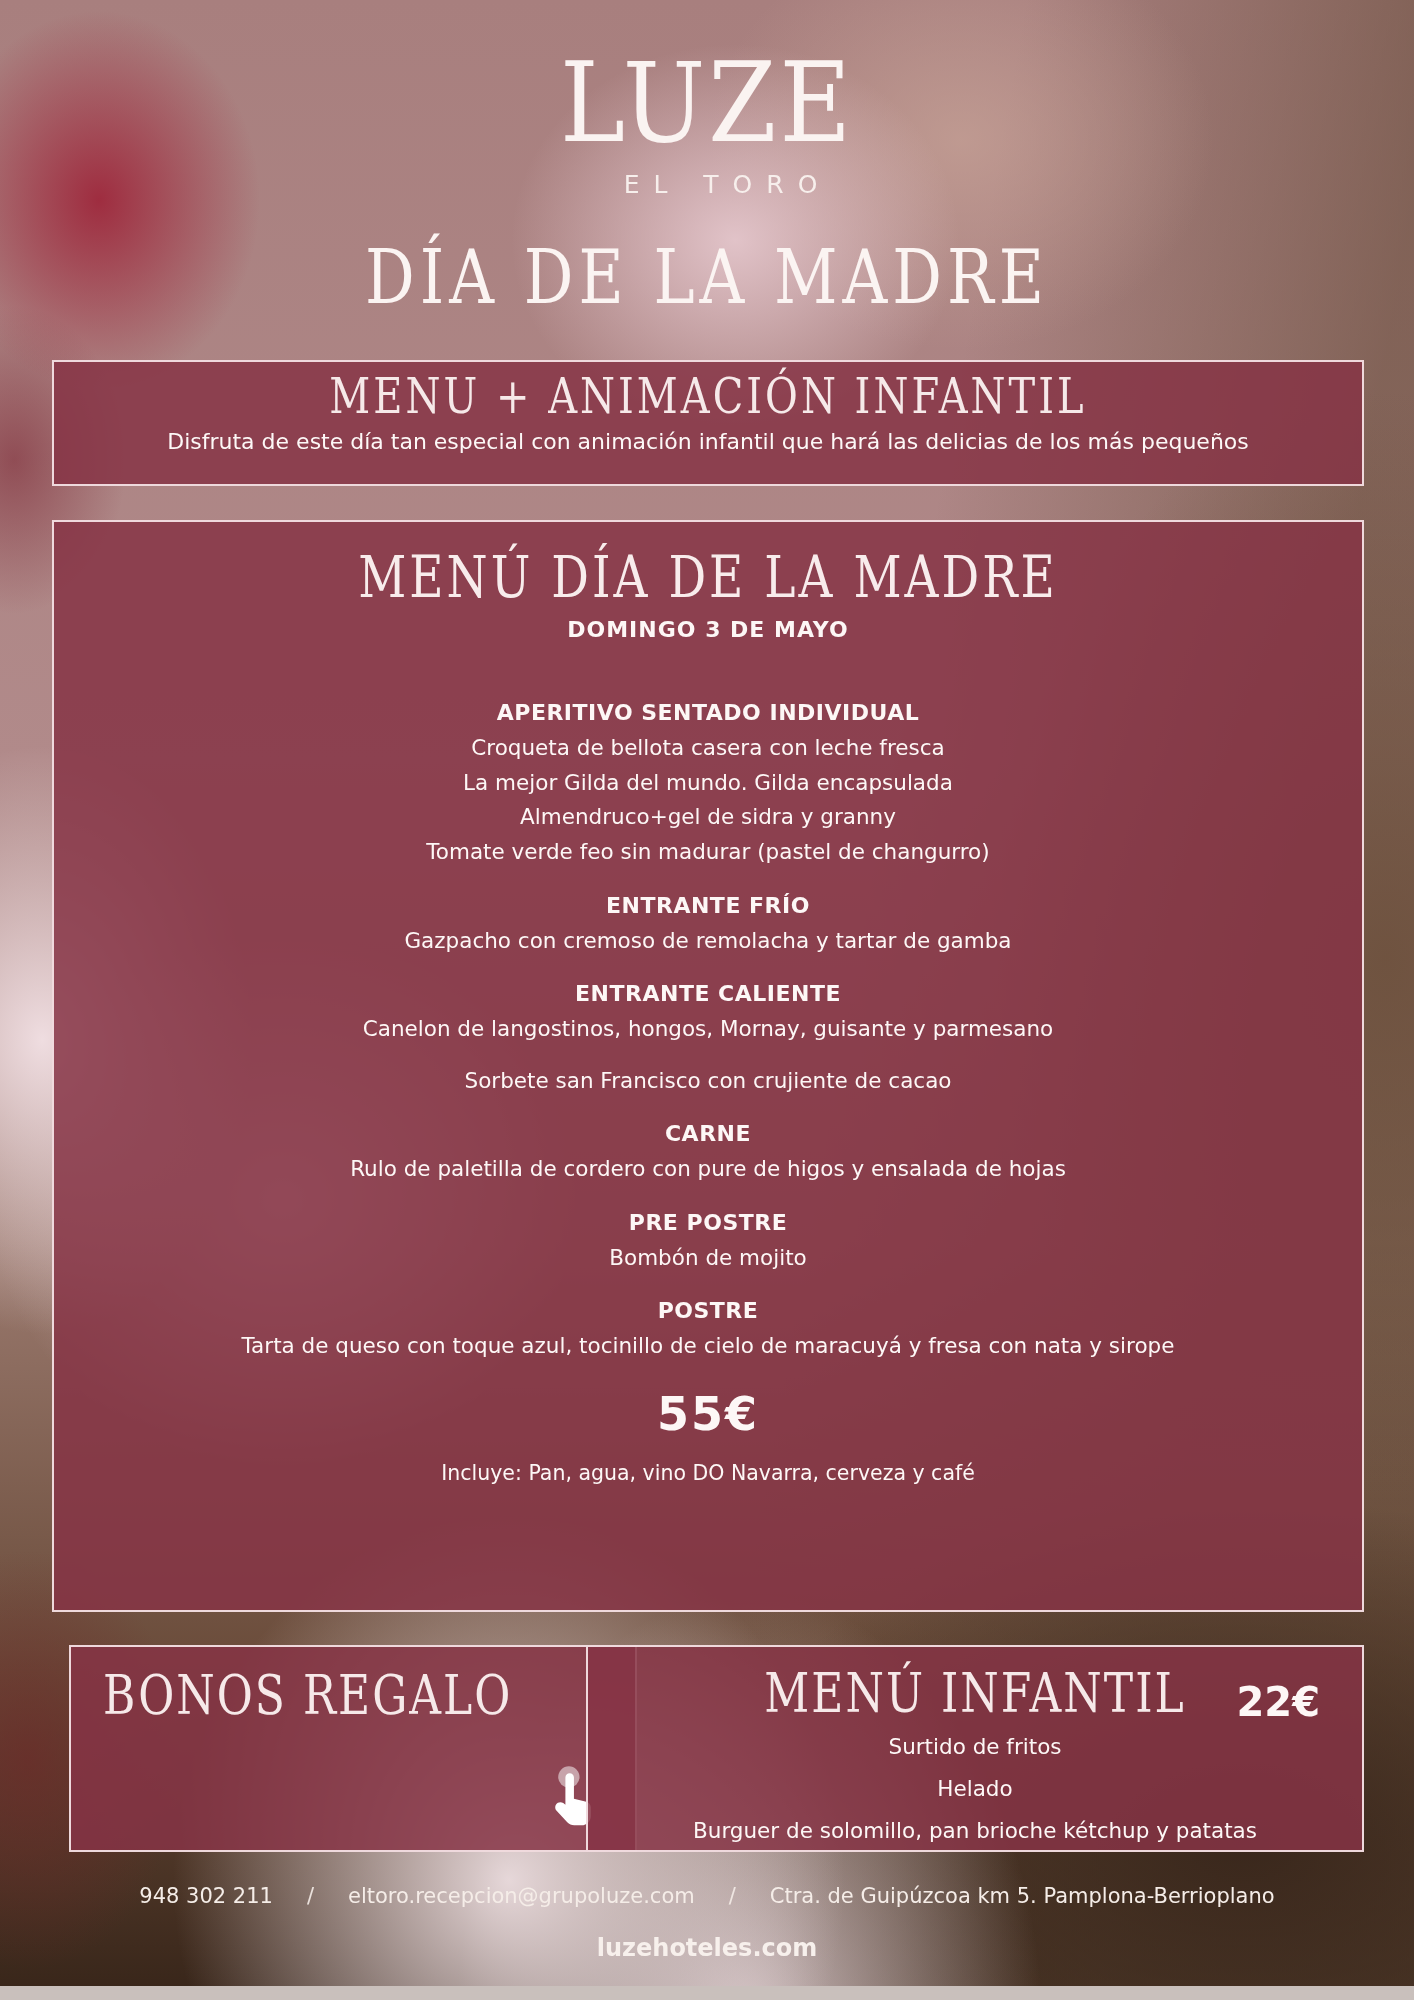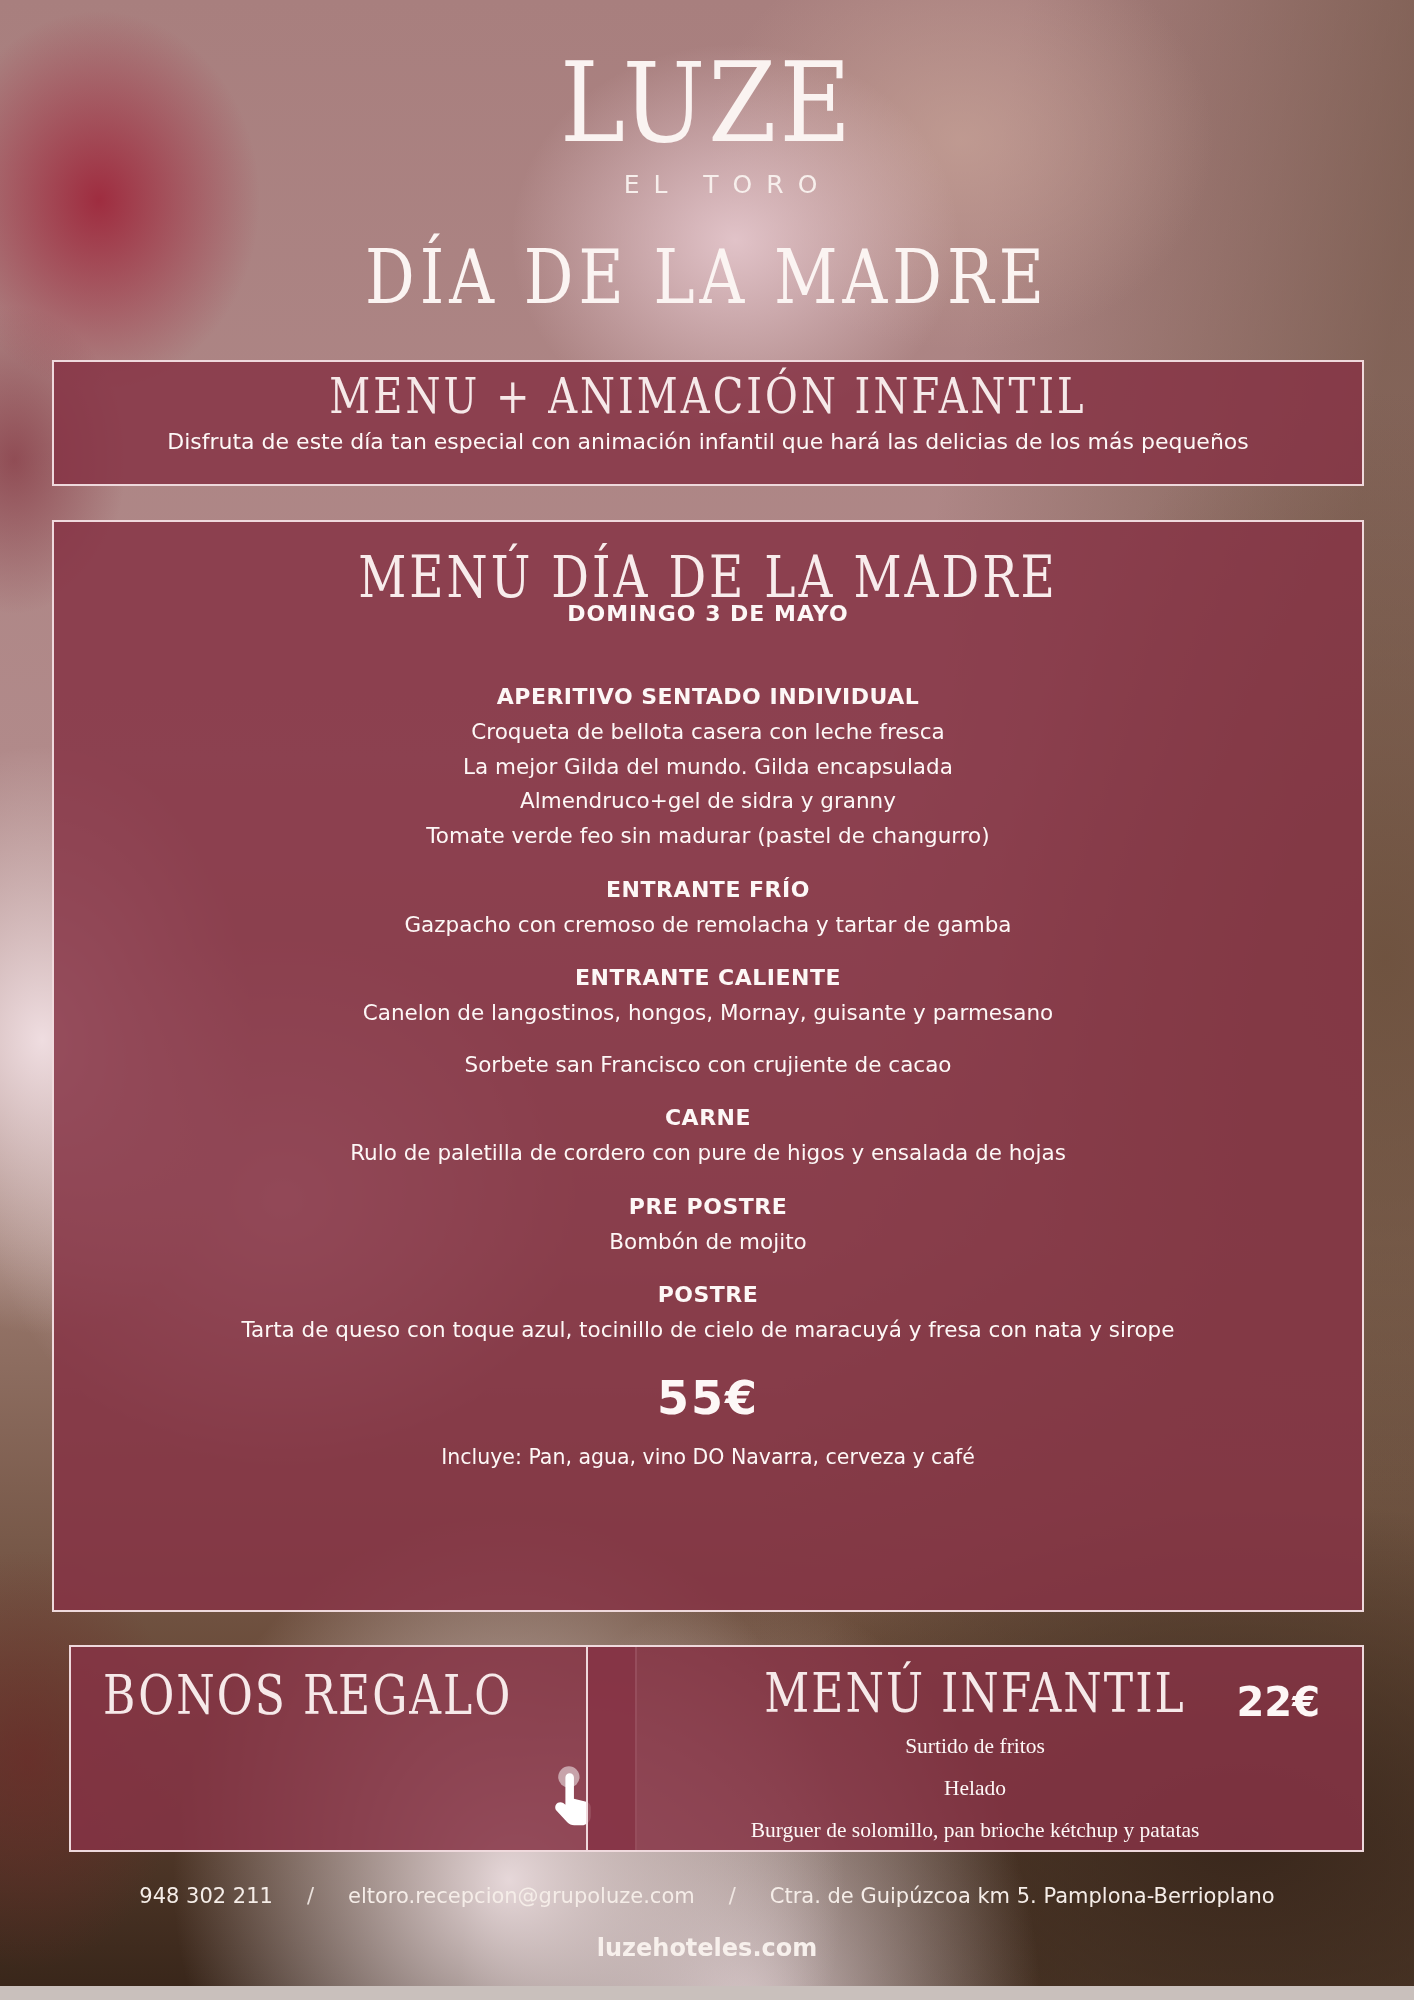--- a/index.html
+++ b/index.html
@@ -51,37 +51,37 @@
     position: absolute;
     background: rgba(134,52,69,.85);
     border: 2px solid rgba(244,226,229,.95);
   }
   .promo-box { left: 52px; width: 1312px; top: 360px; height: 126px; text-align: center; padding-top: 13px; }
   .promo-title { font-size: 40px; letter-spacing: 3px; margin: 0 auto; color: #f6e9e9; }
   .promo-sub { margin: 12px 0 0 0; font-size: 22px; color: #fdf8f7; }
 
   .menu-box { left: 52px; width: 1312px; top: 520px; height: 1092px; text-align: center; padding-top: 30px; overflow: hidden; }
   .menu-title { font-size: 47px; letter-spacing: 3px; margin: 0 auto; color: #f8ecec; }
-  .menu-date { font-size: 22px; letter-spacing: 1px; }
+  .menu-date { margin-top: 16px; font-size: 22px; letter-spacing: 1px; }
   .menu-sections { margin-top: 58px; }
   .menu-section { margin-bottom: 29px; }
   .section-heading { font-size: 22px; font-weight: bold; letter-spacing: .5px; margin: 0 0 2px 0; }
   .menu-item { font-size: 21.5px; margin: 12px 0; line-height: 1.05; }
   .menu-price { margin-top: 28px; font-size: 46px; font-weight: bold; letter-spacing: 2px; }
   .menu-includes { margin-top: 20px; font-size: 20.5px; }
 
   .gift-box { left: 69px; top: 1645px; width: 568px; height: 207px; padding: 26px 0 0 32px; cursor: pointer; }
   .gift-title { font-size: 44px; letter-spacing: 2px; margin: 0; transform-origin: left center; color: #f6e9e9; }
   .gift-sub { margin: 18px 0 0 0; font-size: 26px; font-weight: bold; line-height: 1.32; letter-spacing: .5px; }
   .tap-icon { position: absolute; right: 32px; bottom: 16px; width: 64px; height: 72px; }
 
   .kids-box { left: 586px; top: 1645px; width: 778px; height: 207px; text-align: center; padding-top: 24px; }
   .kids-title { display: inline-block; font-size: 44px; letter-spacing: 2px; margin: 0; color: #f6e9e9; }
   .kids-price { position: absolute; right: 42px; top: 32px; font-size: 40px; font-weight: bold; }
-  .kids-items { margin-top: 14px; font-family: Liberation Serif, serif; }
+  .kids-items { margin-top: 14px; }
   .kids-item { font-size: 21.5px; margin: 17px 0; }
 
   
   .footer-line {
     position: absolute; top: 1884px; left: 0; width: 100%;
     display: flex; justify-content: center; align-items: baseline; gap: 34px;
     font-size: 21px; color: #f5ede8;
   }
   .footer-sep { opacity: .9; }
   .website { position: absolute; top: 1934px; left: 0; width: 100%; text-align: center; font-size: 24px; font-weight: bold; color: #f7f0ec; }

